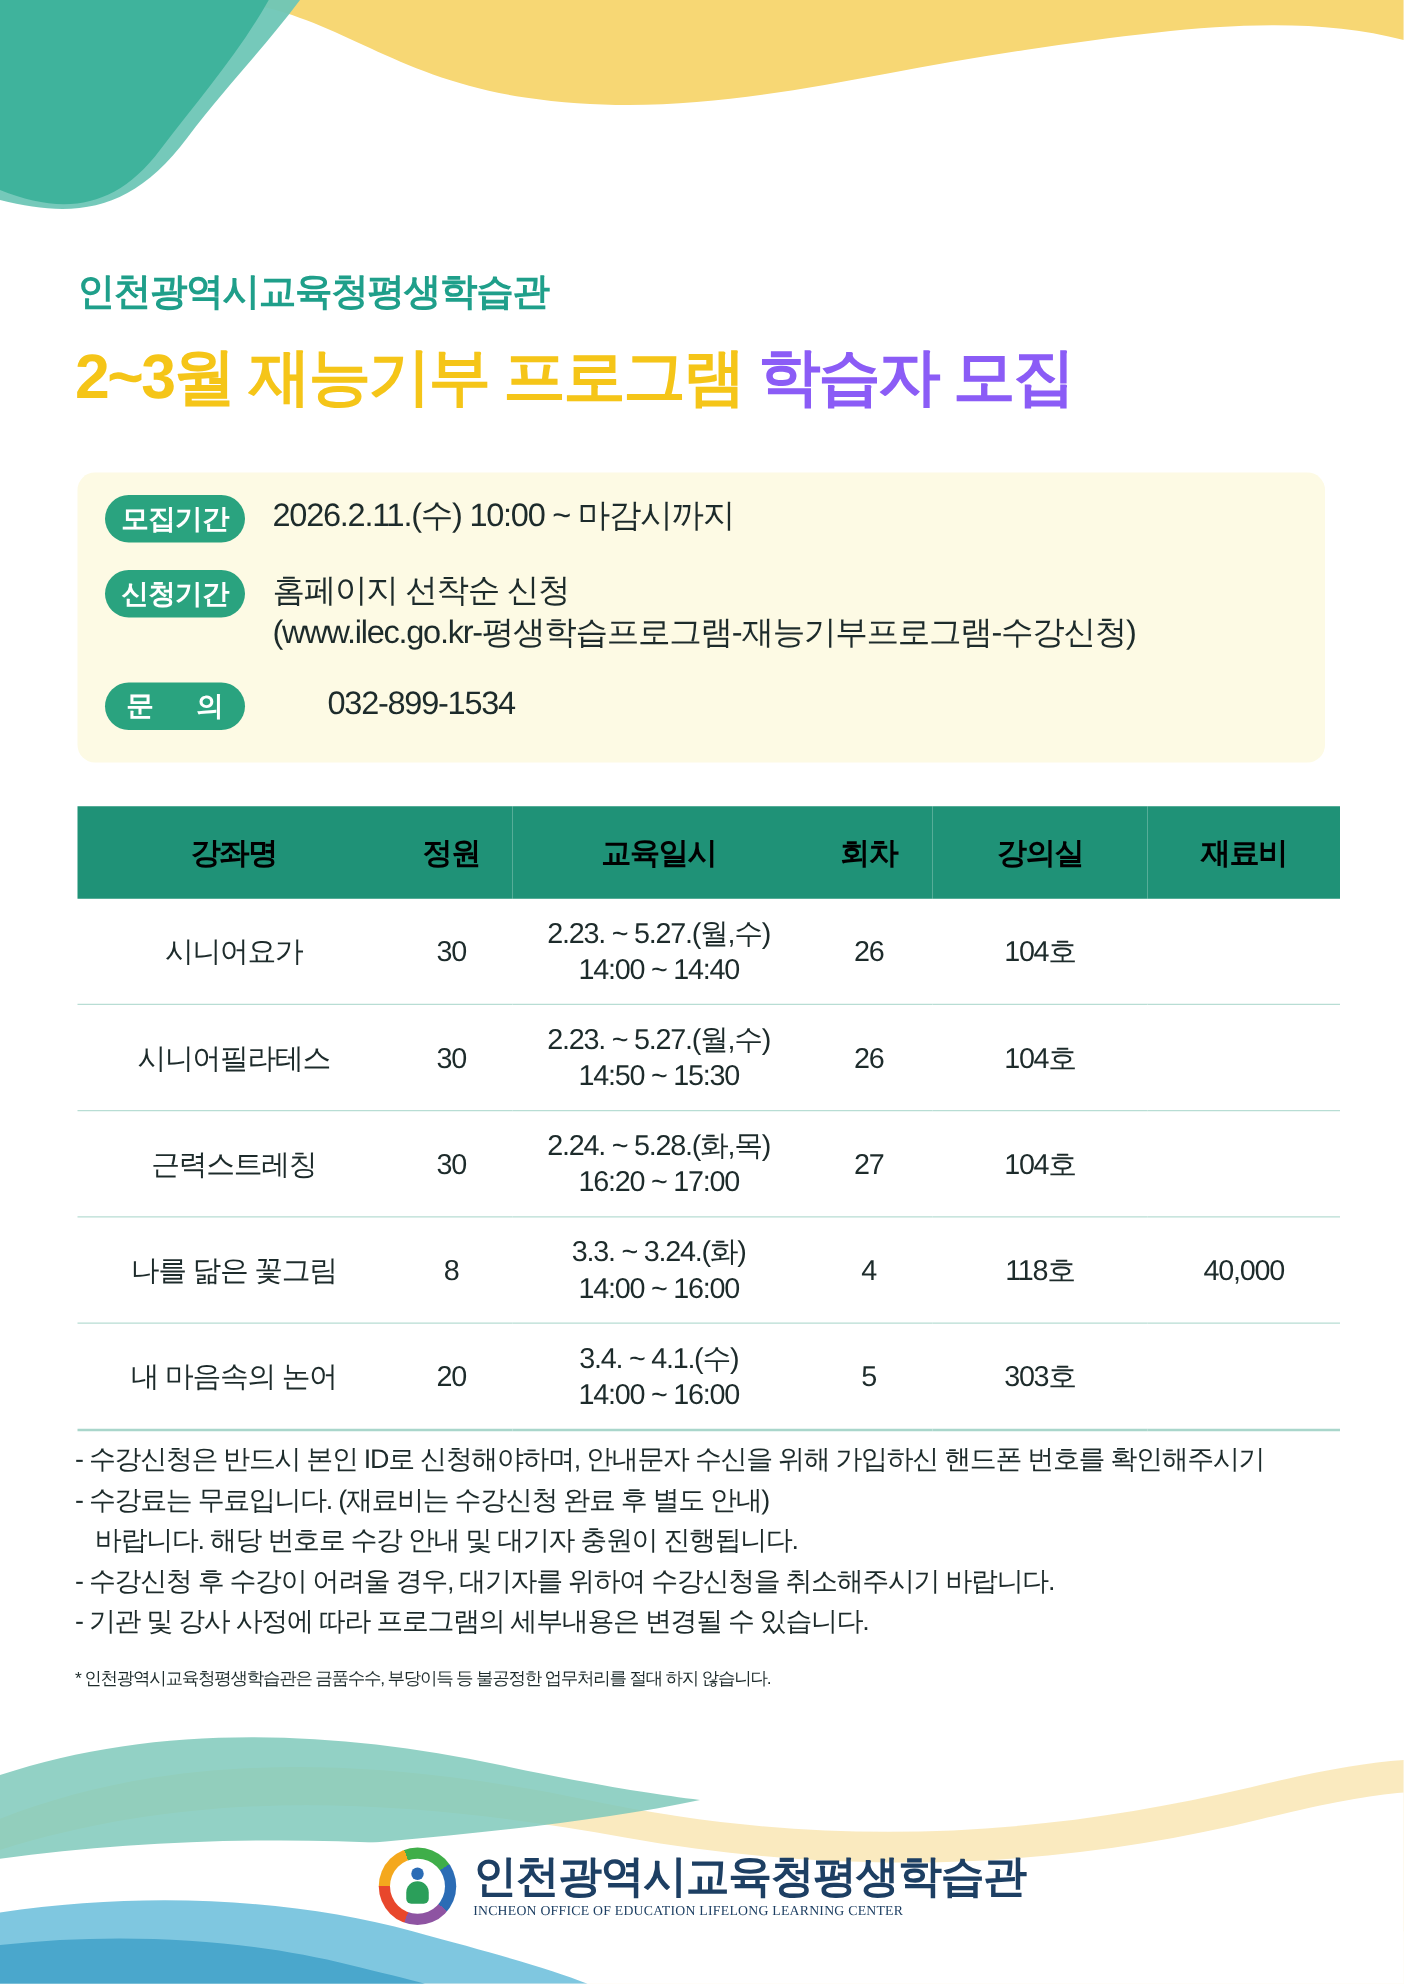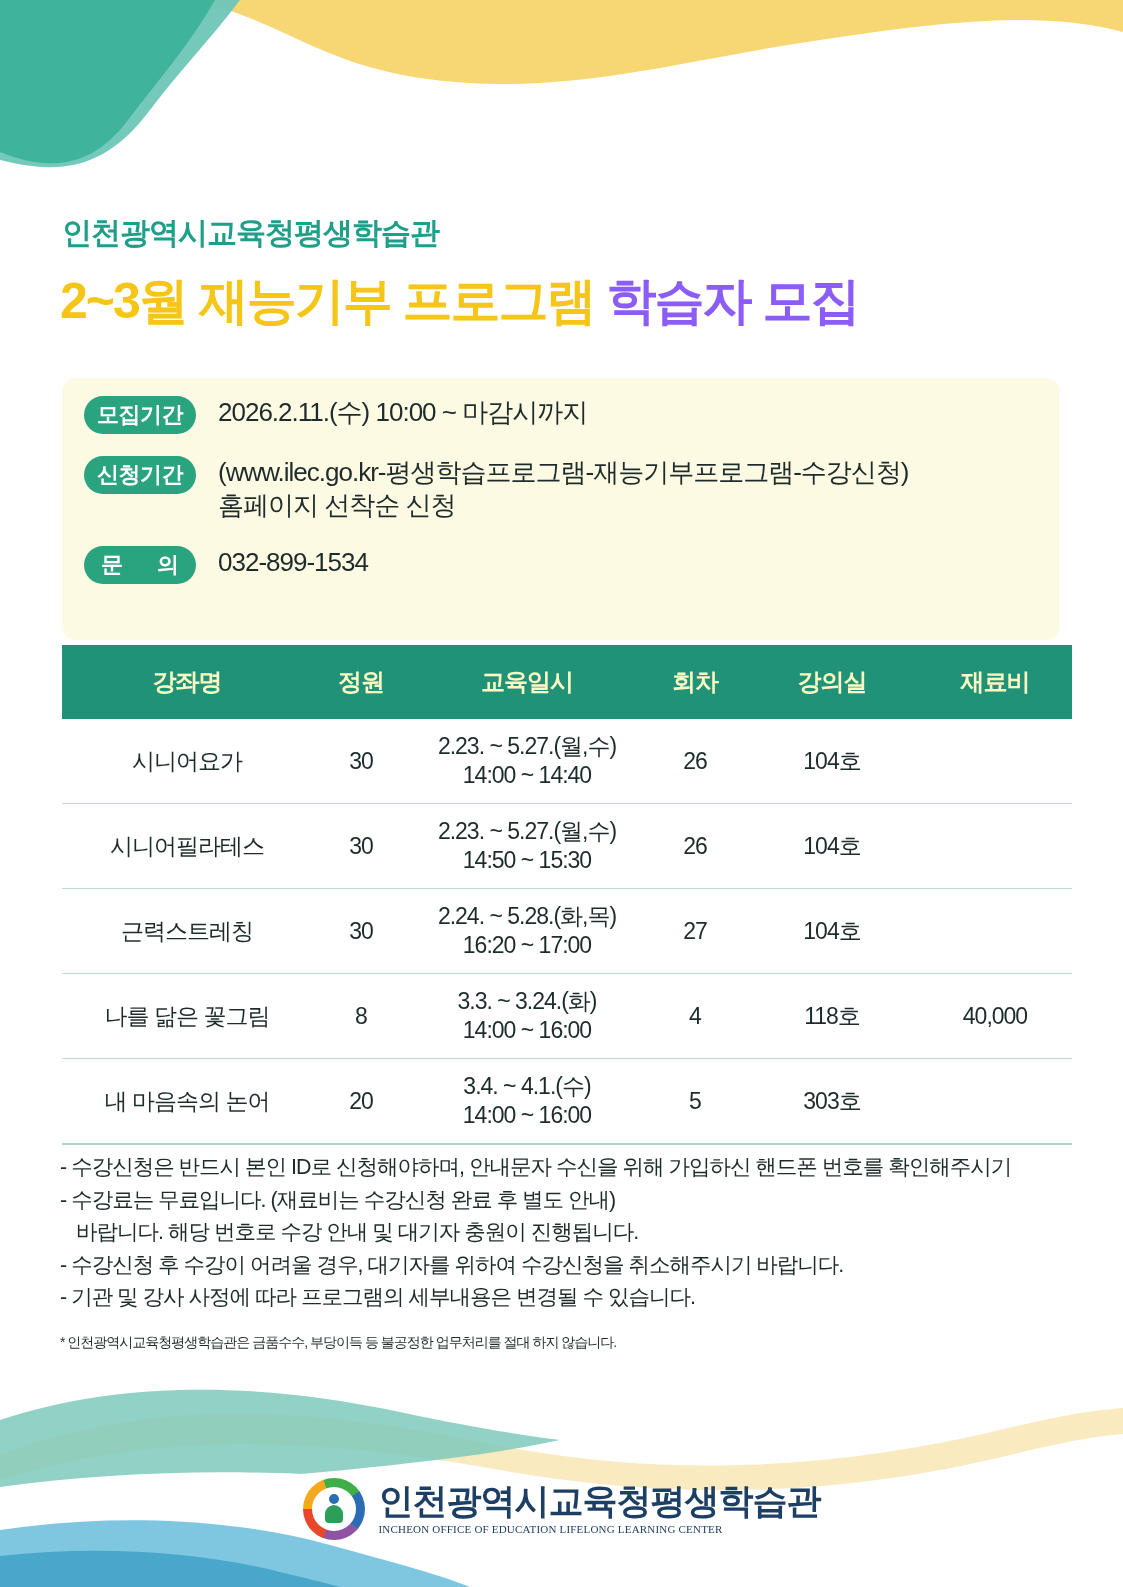--- a/index.html
+++ b/index.html
@@ -54,21 +54,21 @@
   }
   .main-title .t-yellow { color: #f5c518; text-align: right; }
   .main-title .t-dark { color: #8b5cf6; }
 
   
   .info-box {
     position: absolute;
     left: 62px;
     top: 378px;
     width: 998px;
-    height: 262px;
+    height: 232px;
     background: #fdfae4;
     border-radius: 14px;
   }
   .info-row {
     position: absolute;
     display: flex;
     align-items: flex-start;
   }
   .pill {
     width: 112px;
@@ -89,37 +89,37 @@
     margin-left: 22px;
     font-size: 26px;
     color: #1d2b2b;
     line-height: 1.28;
     letter-spacing: -1px;
     white-space: nowrap;
   }
 
   .row-1 { left: 22px; top: 18px; }
   .row-2 { left: 22px; top: 78px; }
-  .row-3 { left: 22px; top: 168px; }
+  .row-3 { left: 22px; top: 168px; gap: 44px; }
 
   
   .tbl-wrap {
     position: absolute;
     left: 62px;
     top: 645px;
     width: 998px;
   }
   table.courses {
     border-collapse: collapse;
     width: 998px;
     table-layout: fixed;
   }
   table.courses thead th {
     background: #1f9277;
-    color: #fef9c3;
+    color: #000000;
     font-size: 24px;
     font-weight: bold;
     height: 72px;
     letter-spacing: -1px;
     border: none;
   }
   table.courses tbody td {
     border-bottom: 1px solid #b8ddd4;
     height: 82px;
     text-align: center;
@@ -248,22 +248,22 @@
   <div class="info-box">
 
     <div class="info-row row-1">
       <div class="pill">모집기간</div>
       <div class="info-text">2026.2.11.(수) 10:00 ~ 마감시까지</div>
     </div>
 
     <div class="info-row row-2">
       <div class="pill">신청기간</div>
       <div class="info-text">
+        <div>홈페이지 선착순 신청</div>
         <div>(www.ilec.go.kr-평생학습프로그램-재능기부프로그램-수강신청)</div>
-        <div>홈페이지 선착순 신청</div>
       </div>
     </div>
 
     <div class="info-row row-3">
       <div class="pill spread">문 의</div>
       <div class="info-text">032-899-1534</div>
     </div>
 
   </div>
 

